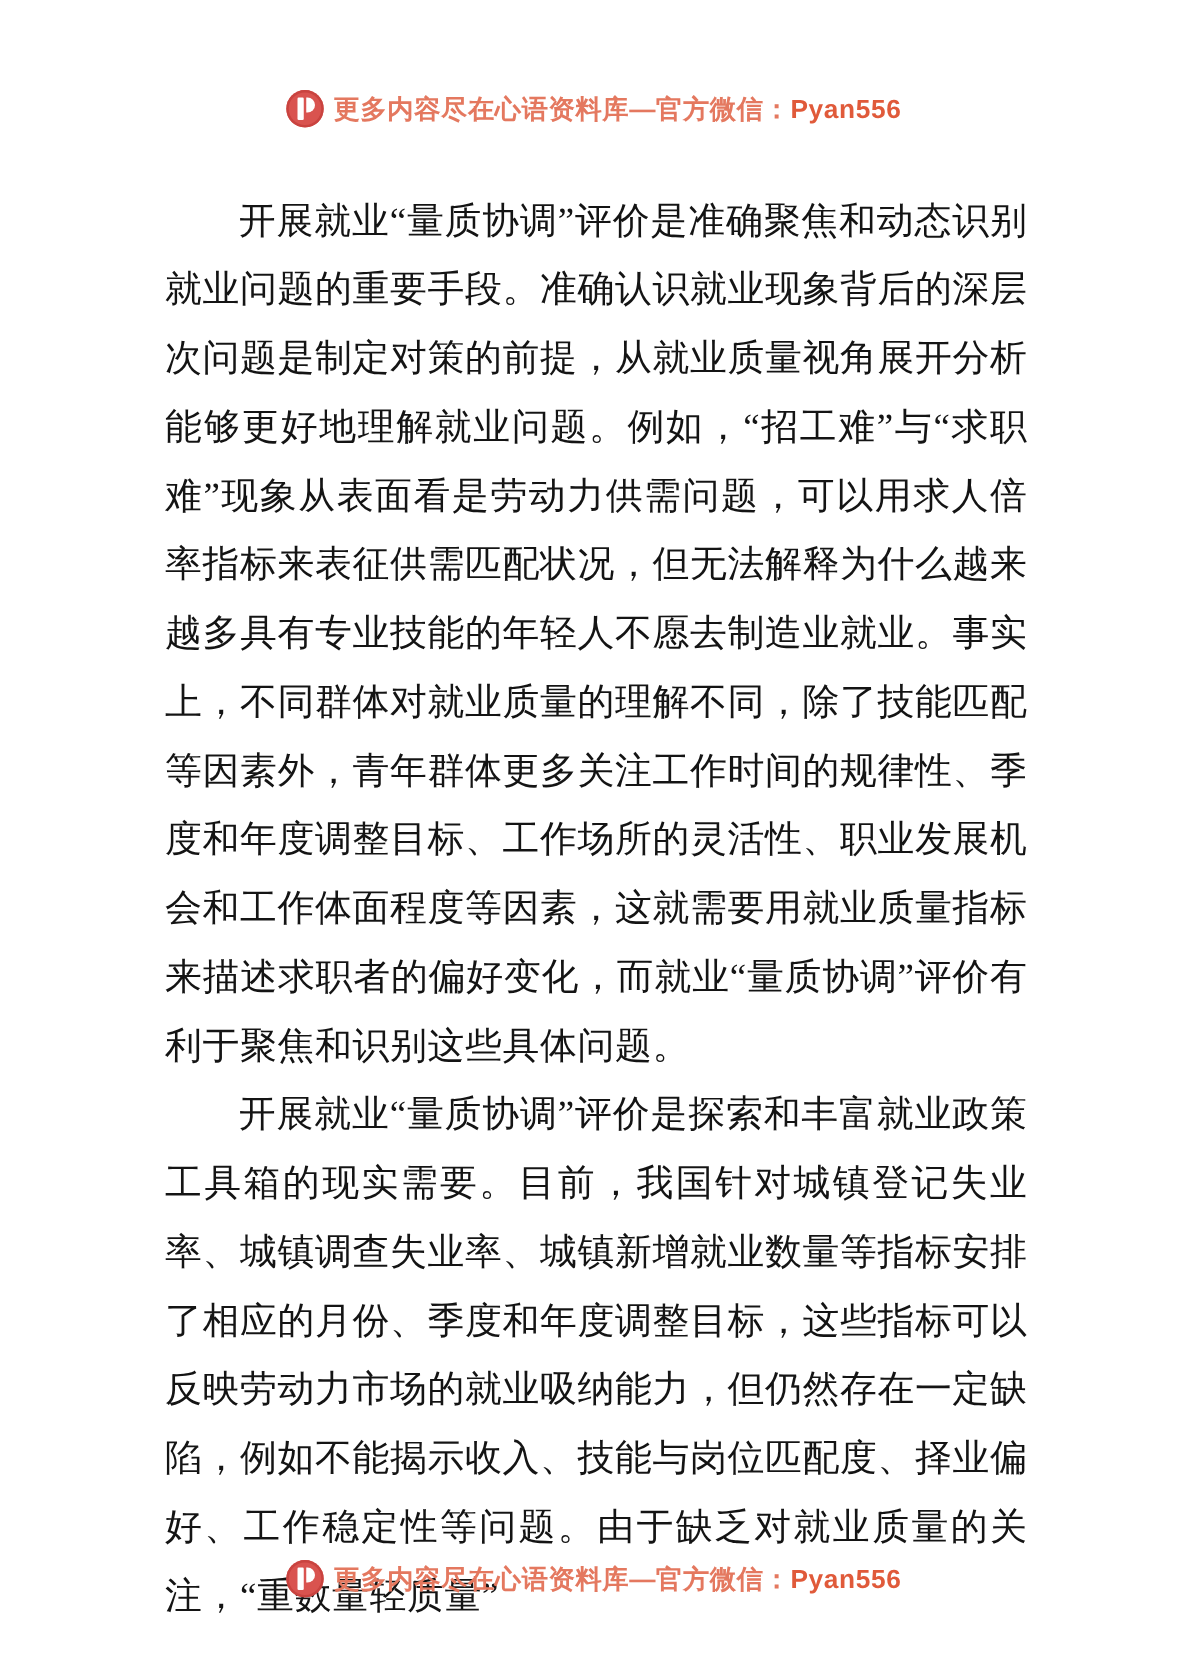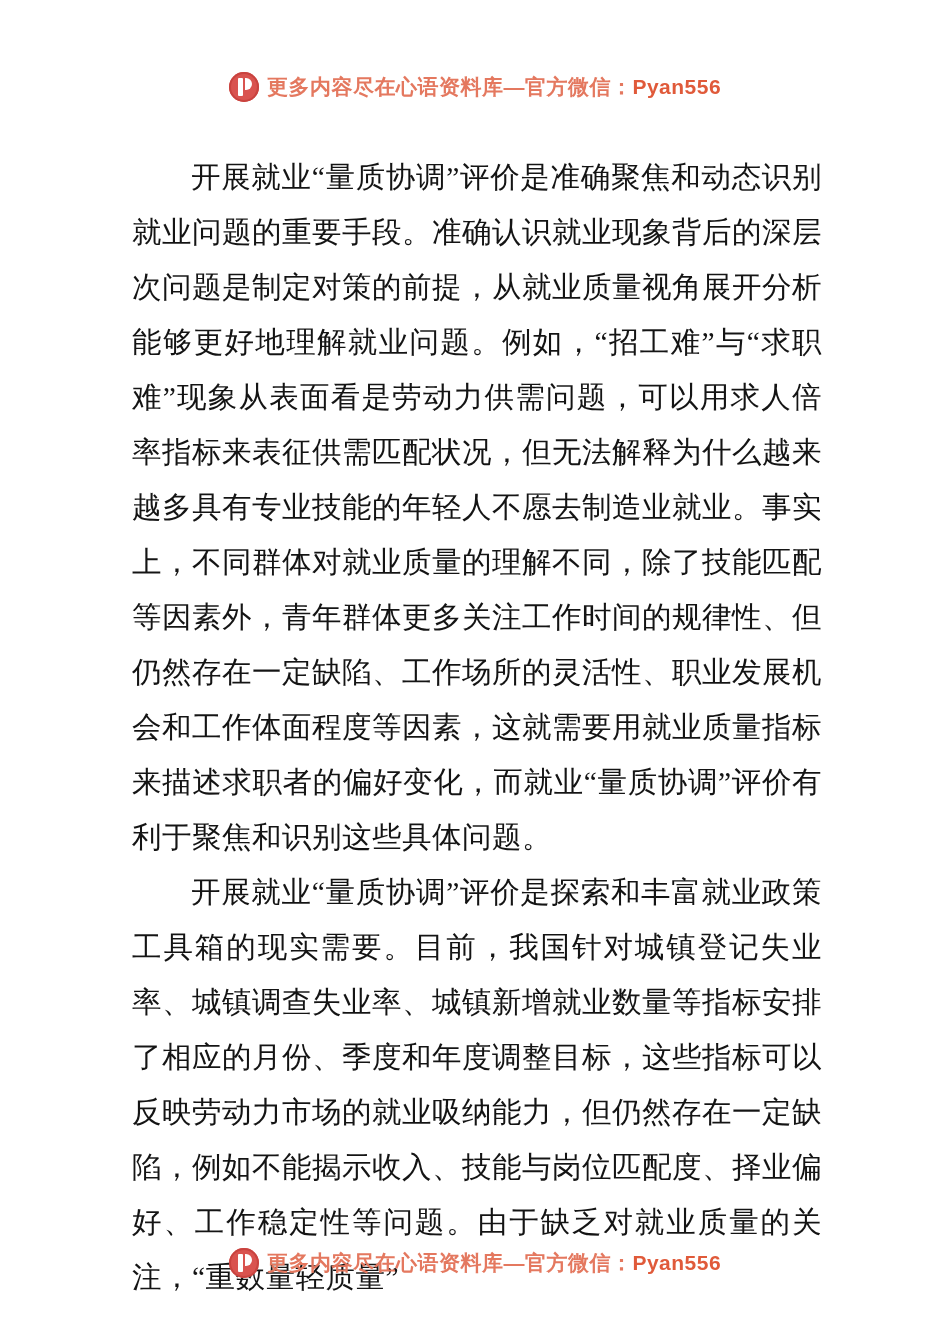--- a/index.html
+++ b/index.html
@@ -109,21 +109,21 @@
 <body>
 
 <div class="page">
 
   <div class="watermark top">
     <span class="wm-logo"></span>
     <span class="wm-text"><span>更多内容尽在心语资料库—官方微信：</span><span class="wm-accent">Pyan556</span></span>
   </div>
 
   <div class="content">
-    <p class="para indent">开展就业“量质协调”评价是准确聚焦和动态识别就业问题的重要手段。准确认识就业现象背后的深层次问题是制定对策的前提，从就业质量视角展开分析能够更好地理解就业问题。例如，“招工难”与“求职难”现象从表面看是劳动力供需问题，可以用求人倍率指标来表征供需匹配状况，但无法解释为什么越来越多具有专业技能的年轻人不愿去制造业就业。事实上，不同群体对就业质量的理解不同，除了技能匹配等因素外，青年群体更多关注工作时间的规律性、但仍然存在一定缺陷、工作场所的灵活性、职业发展机会和工作体面程度等因素，这就需要用就业质量指标来描述求职者的偏好变化，而就业“量质协调”评价有利于聚焦和识别这些具体问题。</p>
+    <p class="para indent">开展就业“量质协调”评价是准确聚焦和动态识别就业问题的重要手段。准确认识就业现象背后的深层次问题是制定对策的前提，从就业质量视角展开分析能够更好地理解就业问题。例如，“招工难”与“求职难”现象从表面看是劳动力供需问题，可以用求人倍率指标来表征供需匹配状况，但无法解释为什么越来越多具有专业技能的年轻人不愿去制造业就业。事实上，不同群体对就业质量的理解不同，除了技能匹配等因素外，青年群体更多关注工作时间的规律性、季度和年度调整目标、工作场所的灵活性、职业发展机会和工作体面程度等因素，这就需要用就业质量指标来描述求职者的偏好变化，而就业“量质协调”评价有利于聚焦和识别这些具体问题。</p>
     <p class="para indent">开展就业“量质协调”评价是探索和丰富就业政策工具箱的现实需要。目前，我国针对城镇登记失业率、城镇调查失业率、城镇新增就业数量等指标安排了相应的月份、季度和年度调整目标，这些指标可以反映劳动力市场的就业吸纳能力，但仍然存在一定缺陷，例如不能揭示收入、技能与岗位匹配度、择业偏好、工作稳定性等问题。由于缺乏对就业质量的关注，“重数量轻质量”</p>
   </div>
 
   <div class="watermark bottom">
     <span class="wm-logo"></span>
     <span class="wm-text"><span>更多内容尽在心语资料库—官方微信：</span><span class="wm-accent">Pyan556</span></span>
   </div>
 
 </div>
 

